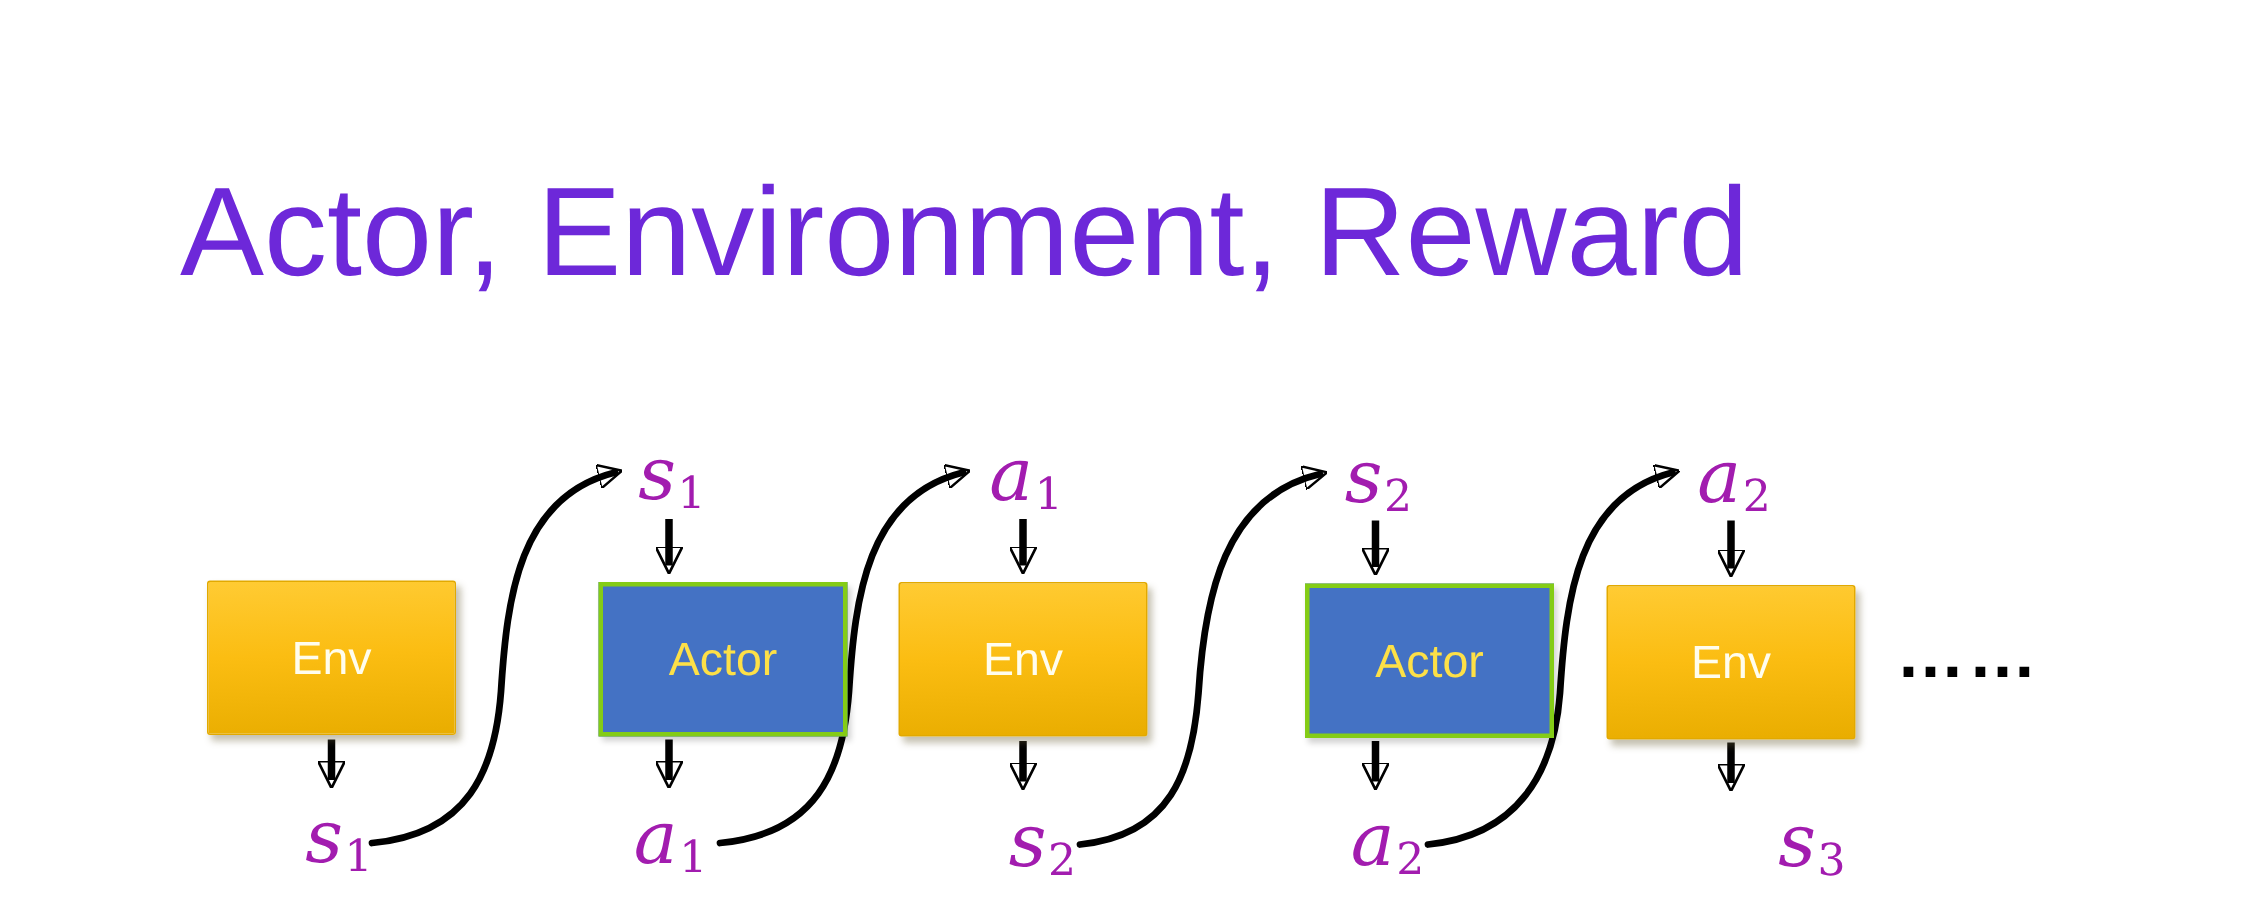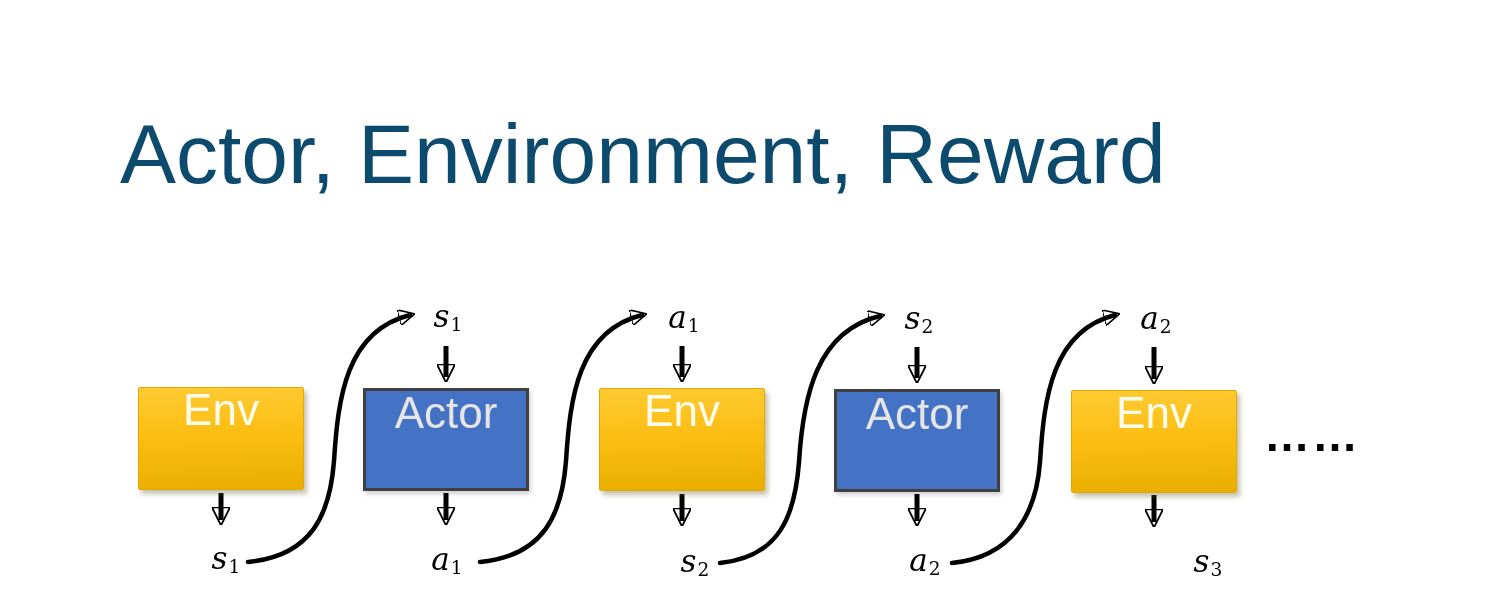--- a/index.html
+++ b/index.html
@@ -2,41 +2,42 @@
 <html><head>
 <meta charset="utf-8">
 <style>
   html,body { margin:0; padding:0; background:#ffffff; }
   .slide {
     position:relative; width:1500px; height:608px; background:#ffffff;
     overflow:hidden; font-family:"Liberation Sans", sans-serif;
   }
   .title {
     position:absolute; left:120px; top:112px; margin:0;
-    font-size:84px; font-weight:300; letter-spacing:0px; color:#0c4a6e;
+    font-size:84px; font-weight:300; letter-spacing:0px; color:#6d28d9;
     font-family:"Liberation Sans", sans-serif; white-space:nowrap; line-height:1.0;text-align:right;
   }
   .box {
     position:absolute; width:166px; height:103px; box-sizing:border-box;
-    display:flex; align-items:flex-start; justify-content:center;
-    font-size:44px; line-height:1; user-select:none;
+    display:flex; align-items:center; justify-content:center;
+    font-size:31px; line-height:1; user-select:none;
   }
   .box.env {
     background:linear-gradient(178deg, #FFCB33 0%, #FBBD12 48%, #E9AD00 100%);
     border:1px solid #E2A900; border-radius:2px; color:#FFFDEE;
     box-shadow:3px 4px 5px rgba(110,100,60,0.40);
   }
   .box.actor {
-    background:#4472C4; border:3px solid #404040; color:#e5e5e5;
+    background:#4472C4; border:3px solid #84cc16; color:#fde047;
     box-shadow:2px 3px 4px rgba(0,0,0,0.18);
+    margin-left:36px;
   }
   .mlabel {
     position:absolute; transform:translate(-50%,-50%);
     font-family:"DejaVu Serif", serif; font-style:italic;
-    font-size:31px; color:#000000; line-height:1; white-space:nowrap;
+    font-size:49px; color:#a21caf; line-height:1; white-space:nowrap;
   }
   .mlabel sub {
     font-style:normal; font-size:0.60em; vertical-align:-0.22em;
     margin-left:1px; line-height:1;
   }
   .arrows { position:absolute; left:0; top:0; pointer-events:none; }
   .arrows path, .arrows line { stroke:#000; fill:none; }
   .curve { stroke-width:4.5px; stroke-linecap:round; }
   .varrow { stroke-width:5px; }
   .ellipsis {

